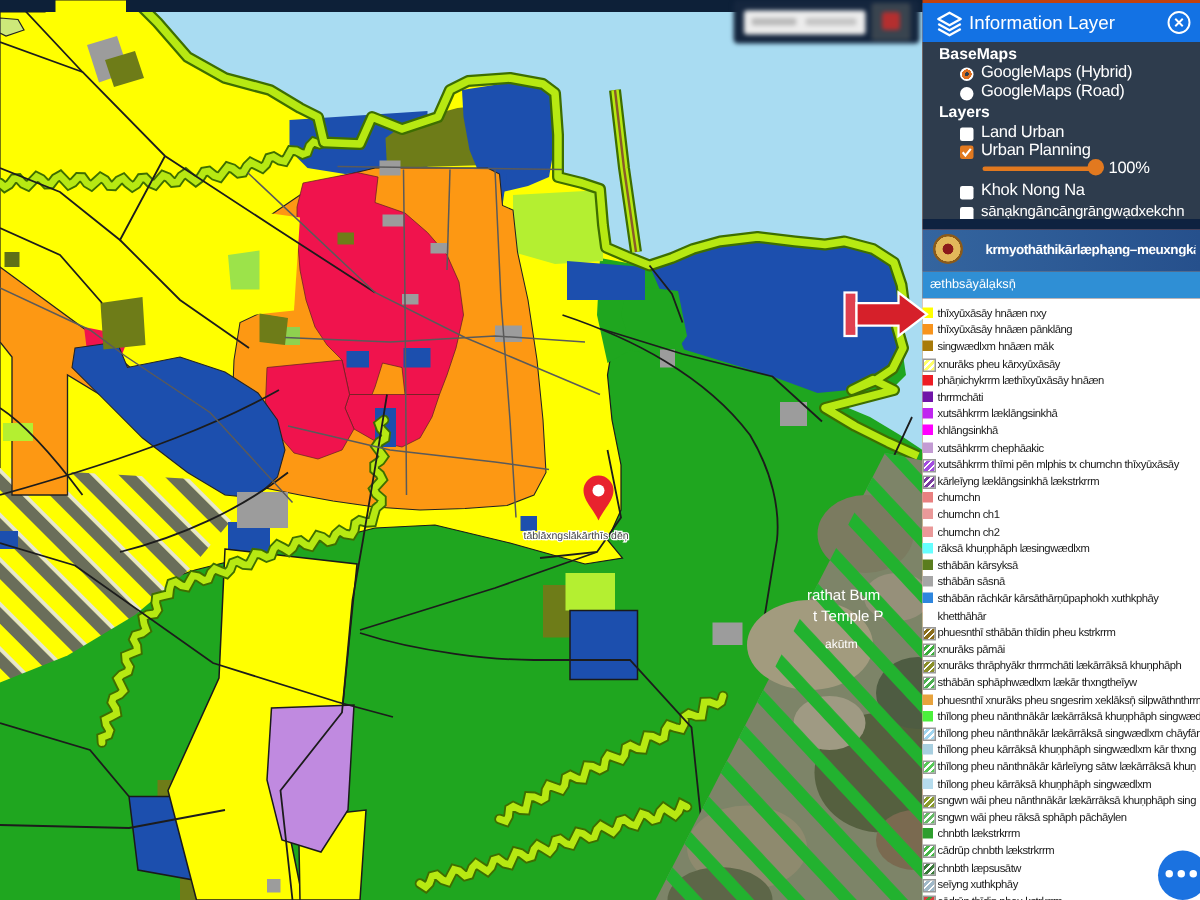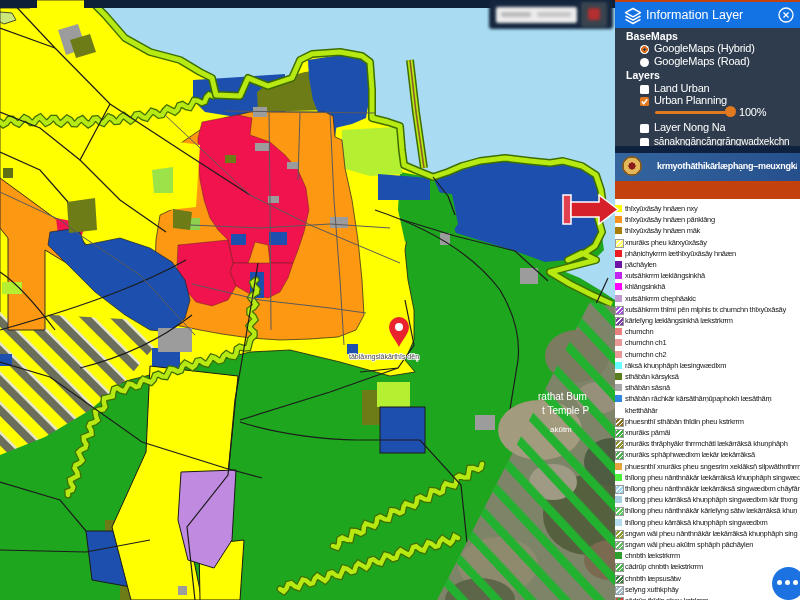--- a/index.html
+++ b/index.html
@@ -225,53 +225,56 @@
     <div class="opt" style="top:54px">Land Urban</div>
     <div class="chk" style="top:69px;background:#e2791f;"></div>
     <svg width="9" height="9" style="position:absolute;left:25px;top:69px" viewBox="0 0 10 10">
           <path d="M2,5 4,7.5 8,2.5" stroke="#fff" stroke-width="1.6" fill="none"></path>
         </svg>
     <div class="opt" style="top:66px">Urban Planning</div>
     <div style="position:absolute;left:40px;top:83px;width:76px;height:3px;background:#e2791f;border-radius:2px"></div>
     <div style="position:absolute;left:110px;top:78px;width:11px;height:11px;border-radius:50%;background:#e2791f"></div>
     <div class="opt" style="left:124px;top:78px">100%</div>
     <div class="chk" style="top:96px"></div>
-    <div class="opt" style="top:93px">Layer Nong Na</div>
+    <div class="opt" style="top:93px">Khok Nong Na</div>
     <div class="chk" style="top:110px"></div>
     <div class="opt" style="top:108px;font-size:10px">sānạkngāncāngrāngwạdxekchn</div>
   </div>
   <div id="navstrip"></div>
   <div id="banner">
     <div style="position:absolute;left:7px;top:3px;width:20px;height:20px;border-radius:50%;background:radial-gradient(circle at 50% 50%,#8b1a1a 0 24%,#e3b85a 27% 58%,#8a5a1a 60% 74%,#c89a45 76% 100%);"></div>
     <div style="position:absolute;left:42px;top:8px;font-size:9px;font-weight:bold;letter-spacing:-0.3px;white-space:nowrap;overflow:hidden;width:140px">krmyothāthikārlæphạng–meuxngkābkrmthīdin</div>
   </div>
+  <div id="symbar">
+        <div style="position:absolute;left:5px;top:3px;font-size:8.5px;">æthbsāyālạksņ̄</div>
+      </div>
   <div id="legend">
 <div class="lr" style="top:6.0px">
           <span class="sw" style="background:#ffff00;"></span>
           <span class="lt">thīxyūxāsāy hnāæn nxy</span>
         </div>
 <div class="lr" style="top:17.2px">
           <span class="sw" style="background:#f7941d;"></span>
           <span class="lt">thīxyūxāsāy hnāæn pānklāng</span>
         </div>
 <div class="lr" style="top:28.4px">
           <span class="sw" style="background:#a87b0b;"></span>
-          <span class="lt">thīxyūxāsāy hnāæn māk</span>
+          <span class="lt">singwædlxm hnāæn māk</span>
         </div>
 <div class="lr" style="top:39.6px">
           <span class="sw" style="background:repeating-linear-gradient(135deg,#ffffff 0 1.2px,#ffff66 1.2px 3.2px);border:0.5px solid #999;"></span>
           <span class="lt">xnurāks pheu kārxyūxāsāy</span>
         </div>
 <div class="lr" style="top:50.8px">
           <span class="sw" style="background:#ed1c24;"></span>
           <span class="lt">phāṇichykrrm læthīxyūxāsāy hnāæn</span>
         </div>
 <div class="lr" style="top:62.0px">
           <span class="sw" style="background:#7014a8;"></span>
-          <span class="lt">pāchāylen</span>
+          <span class="lt">thrrmchāti</span>
         </div>
 <div class="lr" style="top:73.2px">
           <span class="sw" style="background:#c026f0;"></span>
           <span class="lt">xutsāhkrrm læklāngsinkhā</span>
         </div>
 <div class="lr" style="top:84.4px">
           <span class="sw" style="background:#ff00ff;"></span>
           <span class="lt">khlāngsinkhā</span>
         </div>
 <div class="lr" style="top:95.6px">
@@ -305,40 +308,40 @@
 <div class="lr" style="top:174.0px">
           <span class="sw" style="background:#5a7d1e;"></span>
           <span class="lt">sthābān kārsyksā</span>
         </div>
 <div class="lr" style="top:185.2px">
           <span class="sw" style="background:#a6a6a6;"></span>
           <span class="lt">sthābān sāsnā</span>
         </div>
 <div class="lr" style="top:196.4px">
           <span class="sw" style="background:#2e86de;"></span>
-          <span class="lt">sthābān rāchkār kārsāthārṇūpaphokh læsāthārṇ</span>
+          <span class="lt">sthābān rāchkār kārsāthārṇūpaphokh xuthkphāy</span>
         </div>
 <div class="lr" style="top:207.6px">
           <span class="lt">khetthāhār</span>
         </div>
 <div class="lr" style="top:218.8px">
           <span class="sw" style="background:repeating-linear-gradient(135deg,#ffffff 0 1.2px,#8a6d1b 1.2px 3.2px);border:0.5px solid #999;"></span>
           <span class="lt">phuesnthī sthābān thīdin pheu kstrkrrm</span>
         </div>
 <div class="lr" style="top:230.0px">
           <span class="sw" style="background:repeating-linear-gradient(135deg,#ffffff 0 1.2px,#3daf3d 1.2px 3.2px);border:0.5px solid #999;"></span>
           <span class="lt">xnurāks pāmāi</span>
         </div>
 <div class="lr" style="top:241.2px">
           <span class="sw" style="background:repeating-linear-gradient(135deg,#ffffff 0 1.2px,#8a8f28 1.2px 3.2px);border:0.5px solid #999;"></span>
           <span class="lt">xnurāks thrāphyākr thrrmchāti lækārrāksā khuṇphāph</span>
         </div>
 <div class="lr" style="top:252.4px">
           <span class="sw" style="background:repeating-linear-gradient(135deg,#ffffff 0 1.2px,#4caf50 1.2px 3.2px);border:0.5px solid #999;"></span>
-          <span class="lt">xnurāks sphāphwædlxm lækār lækārrāksā</span>
+          <span class="lt">sthābān sphāphwædlxm lækār thxngtheīyw</span>
         </div>
 <div class="lr" style="top:263.6px">
           <span class="sw" style="background:#e8a33d;"></span>
           <span class="lt">phuesnthī xnurāks pheu sngesrim xeklāksņ̄ silpwāthnthrrm</span>
         </div>
 <div class="lr" style="top:274.8px">
           <span class="sw" style="background:#4cf03c;"></span>
           <span class="lt">thīlong pheu nānthnākār lækārrāksā khuṇphāph singwæd</span>
         </div>
 <div class="lr" style="top:286.0px">
@@ -356,21 +359,21 @@
 <div class="lr" style="top:319.6px">
           <span class="sw" style="background:#b5dced;"></span>
           <span class="lt">thīlong pheu kārrāksā khuṇphāph singwædlxm</span>
         </div>
 <div class="lr" style="top:330.8px">
           <span class="sw" style="background:repeating-linear-gradient(135deg,#ffffff 0 1.2px,#8a9a2b 1.2px 3.2px);border:0.5px solid #999;"></span>
           <span class="lt">sngwn wāi pheu nānthnākār lækārrāksā khuṇphāph sing</span>
         </div>
 <div class="lr" style="top:342.0px">
           <span class="sw" style="background:repeating-linear-gradient(135deg,#ffffff 0 1.2px,#66bb66 1.2px 3.2px);border:0.5px solid #999;"></span>
-          <span class="lt">sngwn wāi pheu akūtm sphāph pāchāylen</span>
+          <span class="lt">sngwn wāi pheu rāksā sphāph pāchāylen</span>
         </div>
 <div class="lr" style="top:353.2px">
           <span class="sw" style="background:#2e9e2e;"></span>
           <span class="lt">chnbth lækstrkrrm</span>
         </div>
 <div class="lr" style="top:364.4px">
           <span class="sw" style="background:repeating-linear-gradient(135deg,#ffffff 0 1.2px,#49b649 1.2px 3.2px);border:0.5px solid #999;"></span>
           <span class="lt">cādrūp chnbth lækstrkrrm</span>
         </div>
 <div class="lr" style="top:375.6px">

